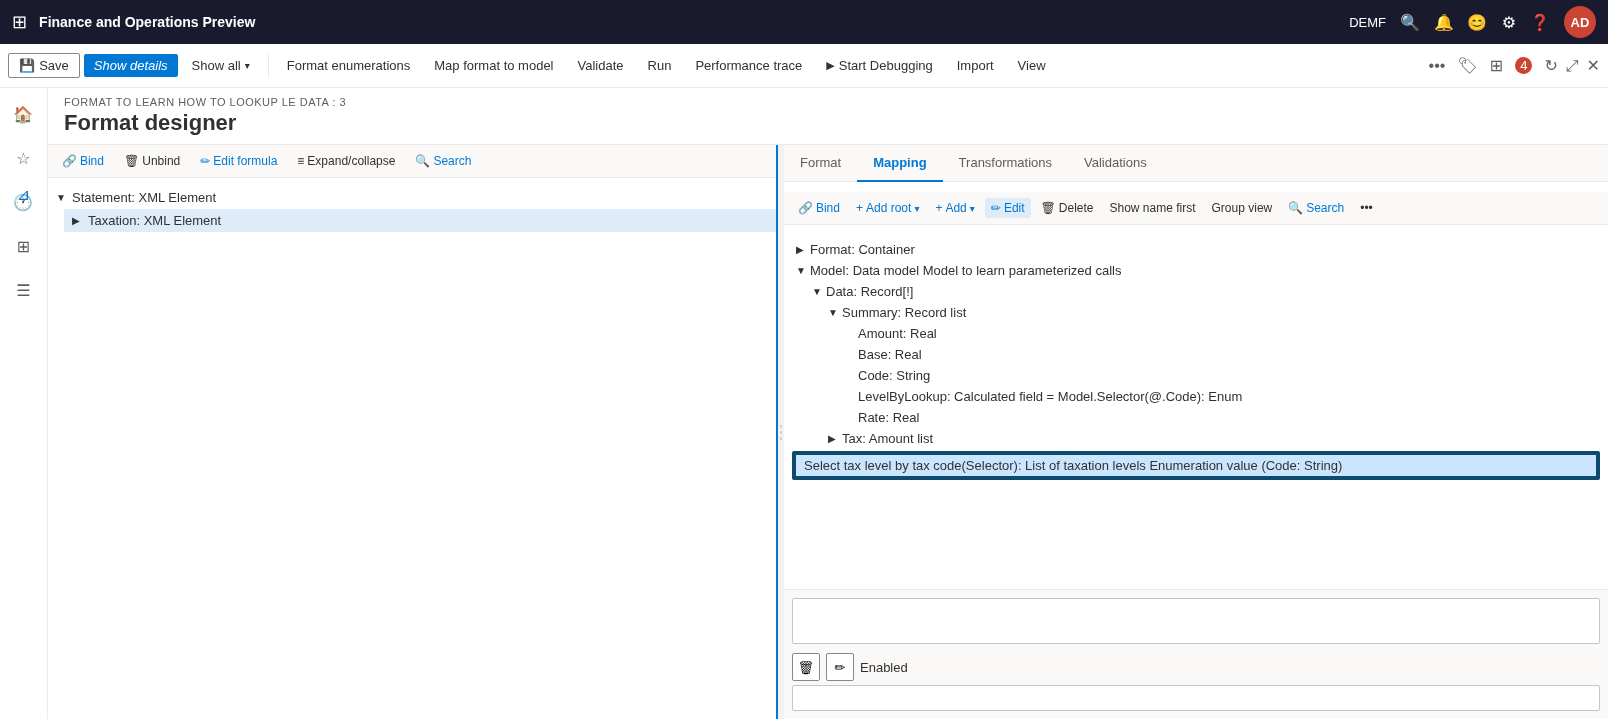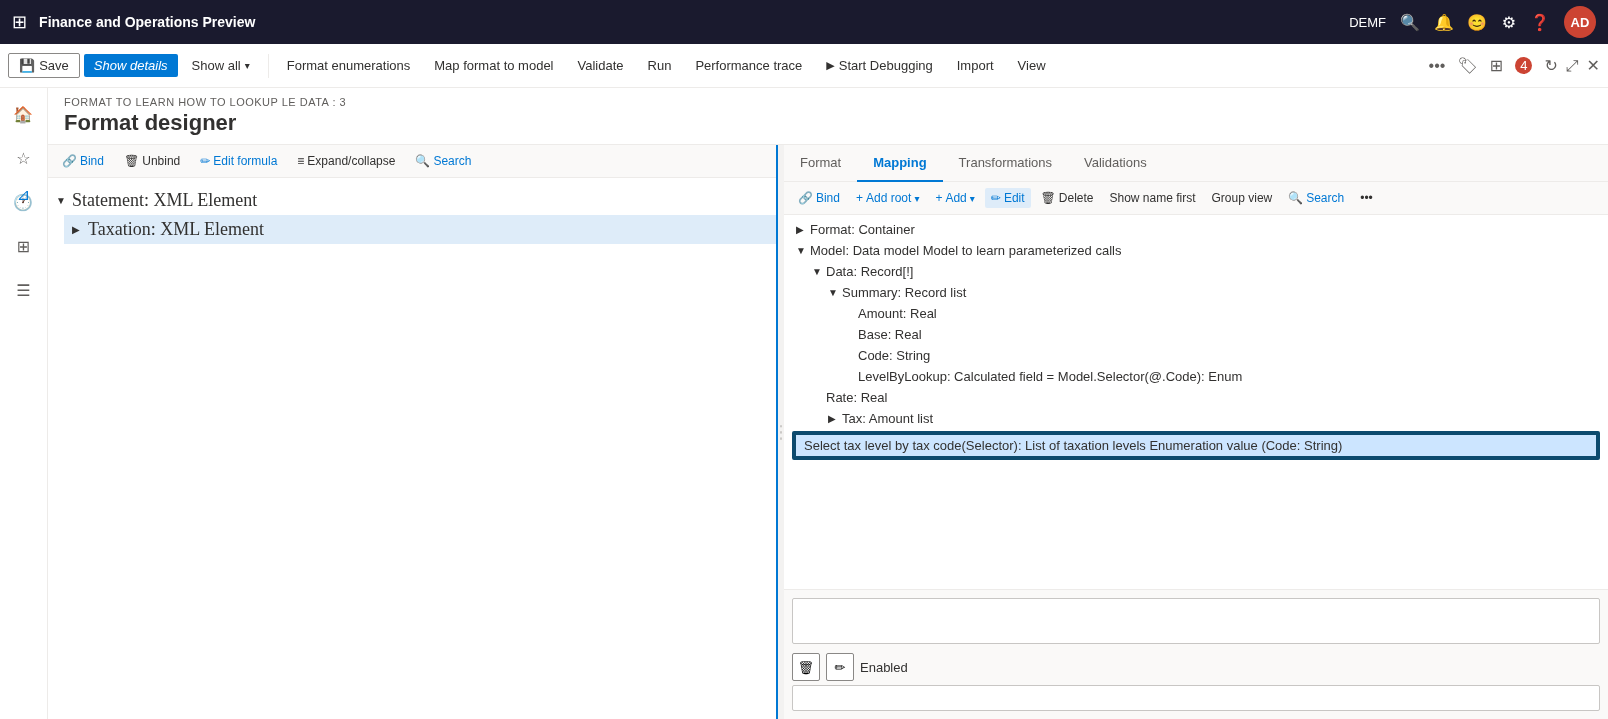--- a/index.html
+++ b/index.html
@@ -139,21 +139,21 @@
     }
     .tree-item {
       display: flex;
       align-items: center;
       padding: 4px 8px;
       cursor: pointer;
       gap: 4px;
     }
     .tree-item.selected { background: #deecf9; }
     .tree-item .expand-icon { font-size: 10px; width: 12px; }
-    .tree-item .item-label { font-size: 18px; font-family: Liberation Serif, serif; }
+    .tree-item .item-label { font-size: 13px; }
     .tree-indent { margin-left: 16px; }
 
     
     .drag-divider {
       width: 6px;
       background: #f3f2f1;
       cursor: col-resize;
       position: relative;
       display: flex;
       align-items: center;
@@ -165,20 +165,21 @@
       font-size: 18px;
     }
 
     
     .mapping-panel {
       flex: 1;
       display: flex;
       flex-direction: column;
       overflow: hidden;
       background: #fff;
+      gap: 10px;
     }
     .mapping-tabs {
       display: flex;
       border-bottom: 1px solid #edebe9;
       background: #faf9f8;
     }
     .map-tab {
       padding: 10px 16px;
       font-size: 13px;
       cursor: pointer;
@@ -477,21 +478,21 @@
           <div class="map-tree-item" style="padding-left:60px;">
             <span class="map-expand" style="visibility:hidden;"></span>
             <span class="map-label">Code: String</span>
           </div>
 
           <div class="map-tree-item" style="padding-left:60px;">
             <span class="map-expand" style="visibility:hidden;"></span>
             <span class="map-label">LevelByLookup: Calculated field = Model.Selector(@.Code): Enum</span>
           </div>
 
-          <div class="map-tree-item" style="padding-left:28px;justify-content:flex-end;">
+          <div class="map-tree-item" style="padding-left:60px;justify-content:flex-end;">
             <span class="map-expand" style="visibility:hidden;"></span>
             <span class="map-label">Rate: Real</span>
           </div>
 
           <div class="map-tree-item" style="padding-left:44px;">
             <span class="map-expand">▶</span>
             <span class="map-label">Tax: Amount list</span>
           </div>
 
           <div class="map-tree-item highlighted" style="padding-left:8px;">

